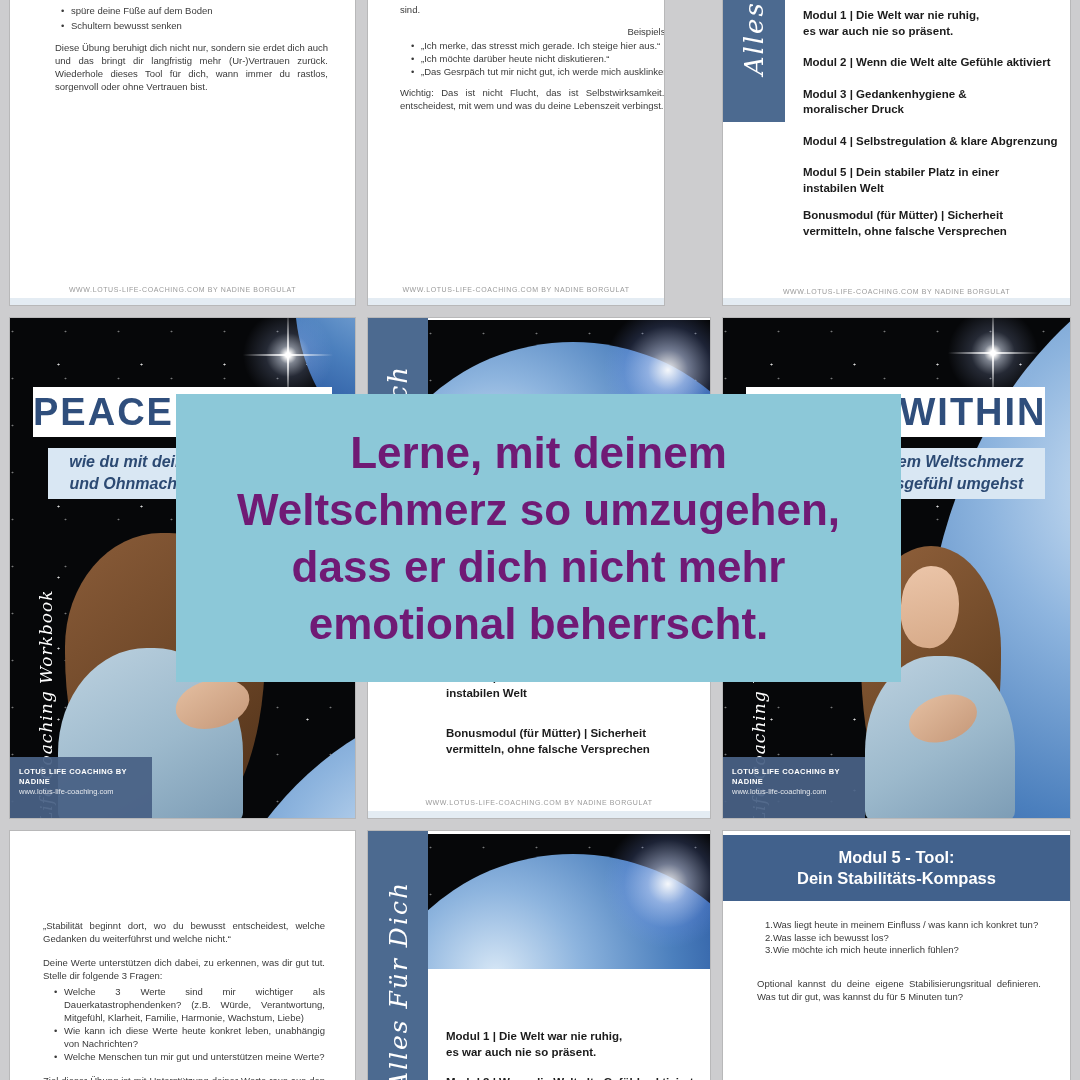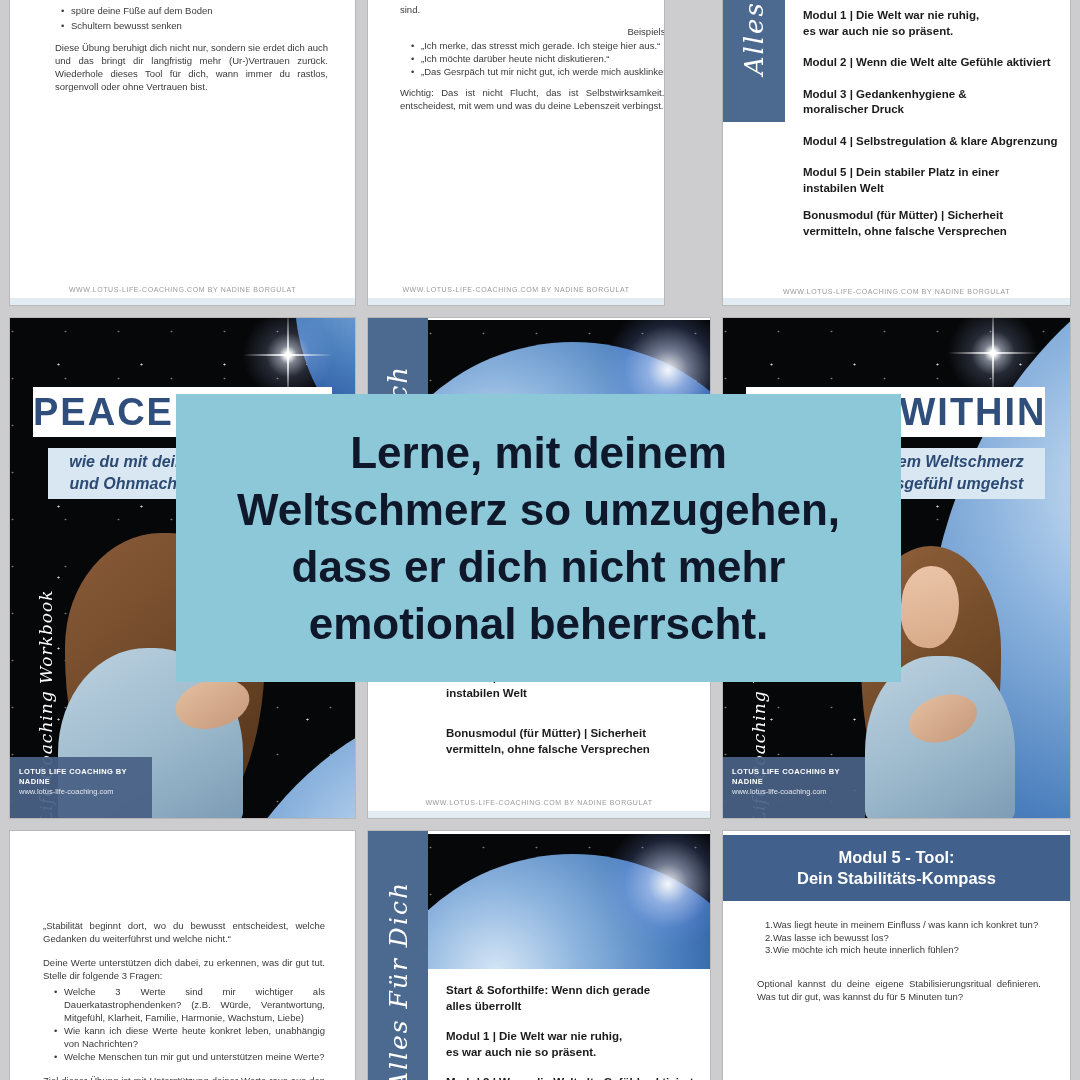--- a/index.html
+++ b/index.html
@@ -40,21 +40,21 @@
      background:linear-gradient(to bottom, transparent, #fff 50%, transparent);}
   .whitebox{position:absolute;background:#fff;}
   .cover-title{font-weight:bold;color:#2f4e7c;text-align:center;letter-spacing:2px;
      font-size:38px;line-height:50px;white-space:nowrap;overflow:hidden;}
   .subbox{position:absolute;background:#d9e7f3;color:#2c4a73;font-style:italic;font-weight:bold;
      text-align:center;white-space:pre-line;font-size:16px;line-height:22px;padding-top:3px;}
   .brandbox{position:absolute;background:rgba(72,97,133,.94);color:#fff;padding:10px 6px 0 9px;}
   .brand1{font-weight:bold;font-size:7.5px;letter-spacing:.4px;line-height:10px;}
   .brand2{font-size:7.5px;opacity:.85;line-height:10px;}
   .overlay{position:absolute;left:176px;top:394px;width:725px;height:288px;background:#8cc8d8;
-     display:flex;align-items:center;justify-content:center;text-align:center;color:#0f172a;
+     display:flex;align-items:center;justify-content:center;text-align:center;color:#701a75;
      font-weight:bold;font-size:44px;line-height:57px;white-space:pre-line;}
   .shape{position:absolute;}
 </style>
 </head>
 <body>
 
 <div class="canvas">
 
   <div class="page" style="left:10px;top:0;width:345px;height:305px">
     <div class="body-txt lh15" style="left:50px;top:3px;width:280px;text-align:left">
@@ -189,22 +189,20 @@
 
   <div class="page" style="left:368px;top:831px;width:342px;height:249px">
     <div class="sidebar" style="left:0;top:0;width:60px;height:310px">
       <span class="script" style="font-size:25px;letter-spacing:2px">Alles Für Dich</span>
     </div>
     <div class="shape" style="left:60px;top:3px;width:282px;height:135px;background:#000;overflow:hidden">
       <div class="space stars"></div>
       <div class="globe" style="left:-70px;top:20px;width:430px;height:430px"></div>
       <div class="flare" style="left:175px;top:-15px;width:130px;height:130px"></div>
     </div>
-    <div class="mod-item" style="position:absolute;left:78px;top:152px;width:250px">Start &amp; Soforthilfe: Wenn dich gerade
-alles überrollt</div>
     <div class="mod-item" style="position:absolute;left:78px;top:198px;width:250px">Modul 1 |  Die Welt war nie ruhig,
 es war auch nie so präsent.</div>
     <div class="mod-item" style="position:absolute;left:78px;top:244px;width:250px">Modul 2 | Wenn die Welt alte Gefühle aktiviert</div>
   </div>
 
   <div class="page" style="left:723px;top:831px;width:347px;height:249px">
     <div class="modhead" style="top:4px;height:54px;padding-top:12px">Modul 5 - Tool:
 Dein Stabilitäts-Kompass</div>
     <div style="position:absolute;left:34px;top:88px;width:284px">
       <div class="body-txt" style="position:static;padding-left:8px;text-align:left;line-height:12.5px">

